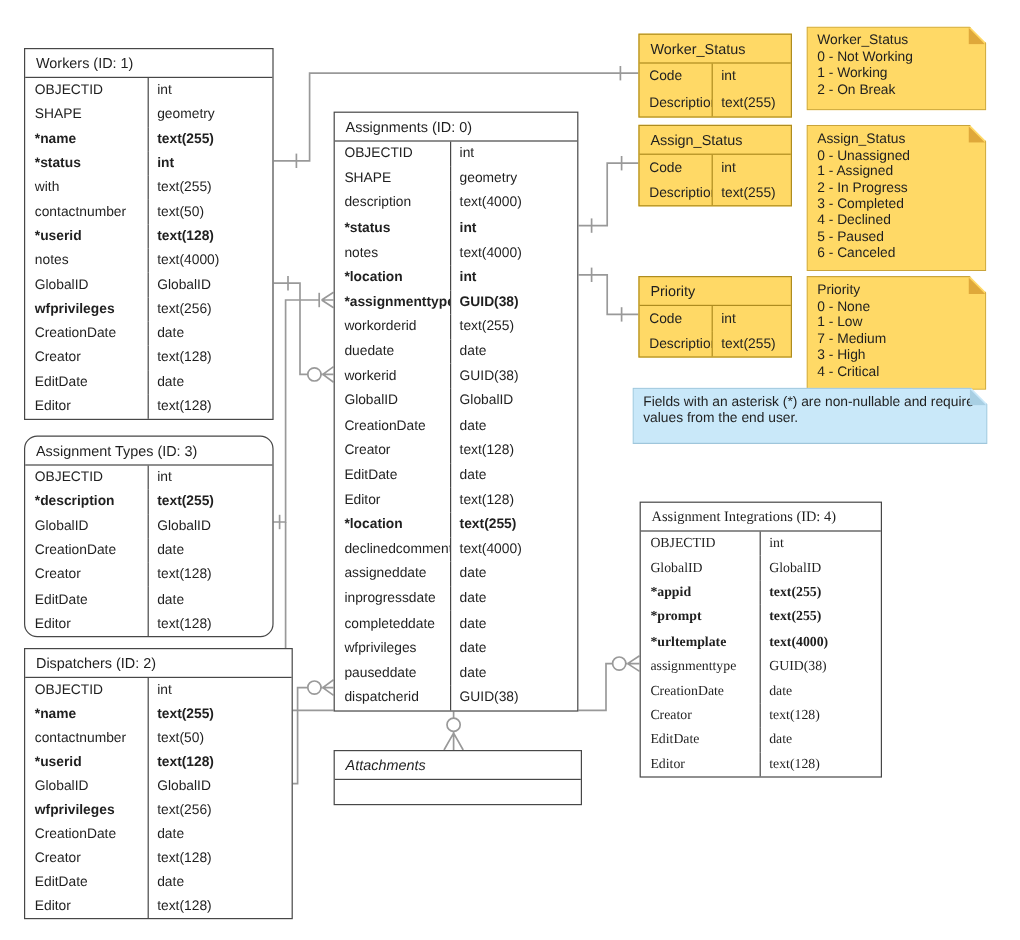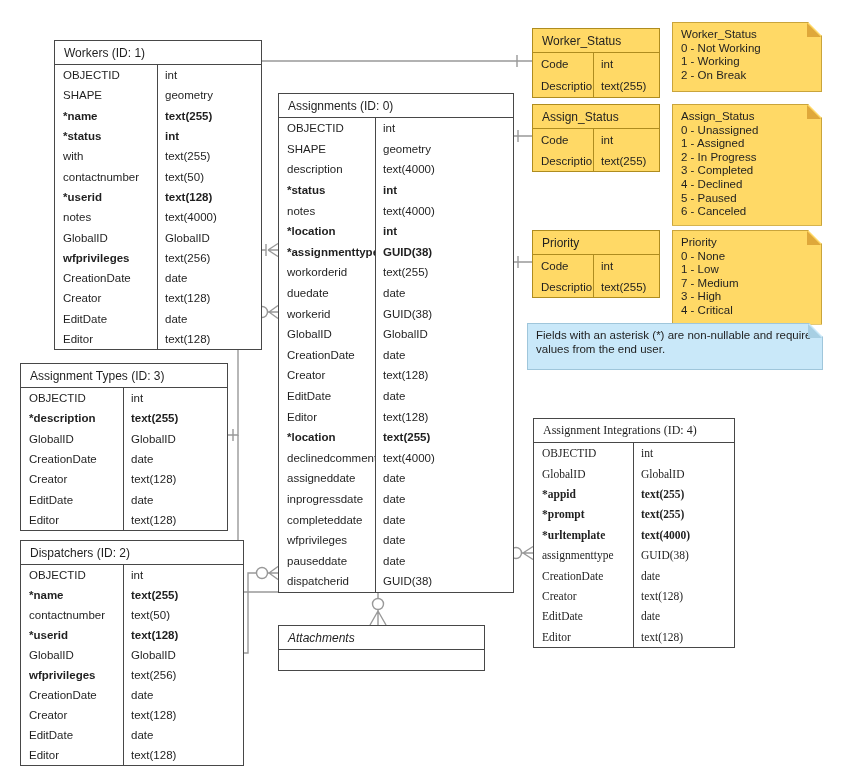--- a/index.html
+++ b/index.html
@@ -11,24 +11,24 @@
               padding-left:9px;font-size:12px;white-space:nowrap;}
   .entity .rows{position:relative;}
   .entity .row{display:flex;height:var(--rh,20px);align-items:stretch;}
   .entity .cell{display:flex;align-items:center;white-space:nowrap;overflow:hidden;font-size:11.5px;}
   .entity .cell.name{width:var(--c1,100px);flex:none;padding-left:8px;box-sizing:border-box;}
   .entity .cell.type{flex:1;border-left:1px solid #474747;padding-left:7px;}
   .entity .b{font-weight:700;}
   .entity.gold{background:#FFD966;border-color:#AE8C1F;}
   .entity.gold .hd{border-bottom-color:#AE8C1F;}
   .entity.gold .cell.type{border-left-color:#AE8C1F;}
-  .e-workers{left:20px;top:40px;width:208px;margin-left:34px;--c1:102px;--rh:20.3px;}
-  .e-assignment-types{left:20px;top:363px;width:208px;--c1:102px;--rh:20.3px;}
+  .e-workers{left:20px;top:40px;width:208px;--c1:102px;--rh:20.3px;}
+  .e-assignment-types{left:20px;top:363px;width:208px;border-radius:11px;--c1:102px;--rh:20.3px;}
   .e-dispatchers{left:20px;top:540px;width:224px;--c1:102px;--rh:20px;}
-  .e-assignments{left:278px;top:93px;width:236px;--c1:96px;--rh:20.6px;}
+  .e-assignments{left:278px;top:93px;width:204px;--c1:96px;--rh:20.6px;}
   .e-assignment-integrations{left:533px;top:418px;width:202px;font-family:Liberation Serif, serif;--c1:99px;--rh:20.4px;}
   .e-attachments{left:278px;top:625px;width:207px;font-style:italic;}
   .e-attachments .rows{height:20px;}
   .e-worker-status{left:532px;top:28px;width:128px;--c1:60px;--rh:22px;}
   .e-assign-status{left:532px;top:104px;width:128px;--c1:60px;--rh:21px;}
   .e-priority{left:532px;top:230px;width:128px;--c1:60px;--rh:21px;}
   .note{position:absolute;box-sizing:border-box;background:#FFD966;border:1px solid #C9A43B;
         padding:5px 8px 6px 8px;font-size:11.5px;line-height:13.6px;z-index:2;
         clip-path:polygon(0 0,calc(100% - 14px) 0,100% 14px,100% 100%,0 100%);}
   .note .fold{position:absolute;top:0;right:0;width:14px;height:14px;background:#DFA83A;

